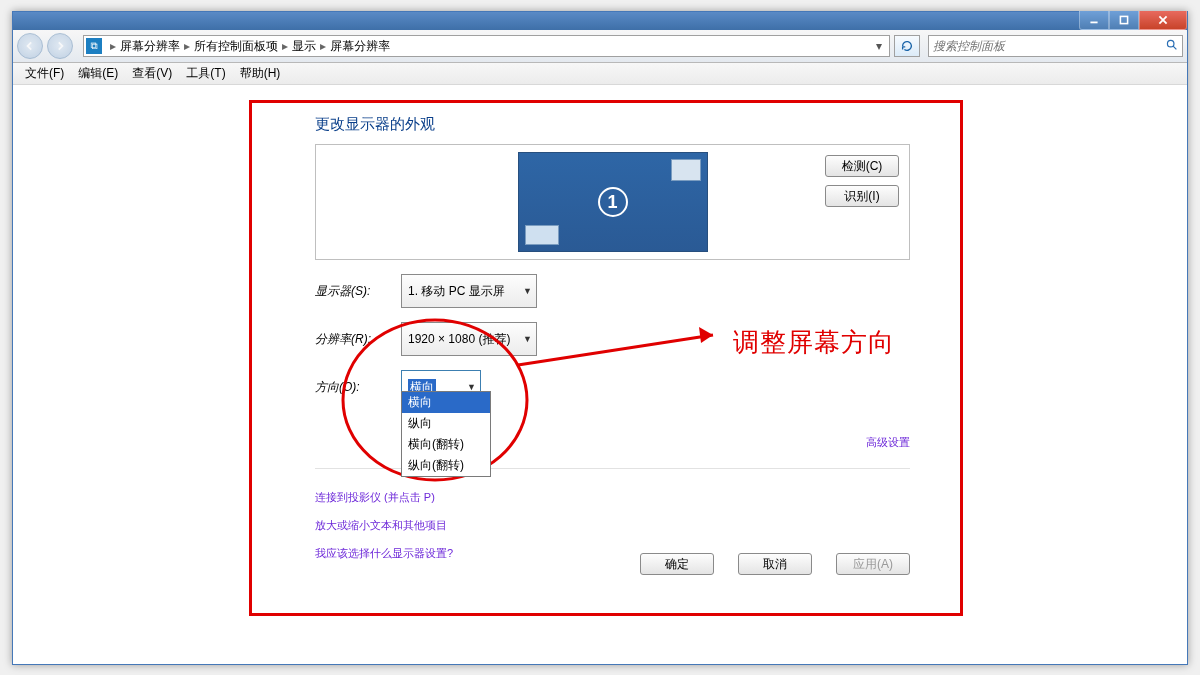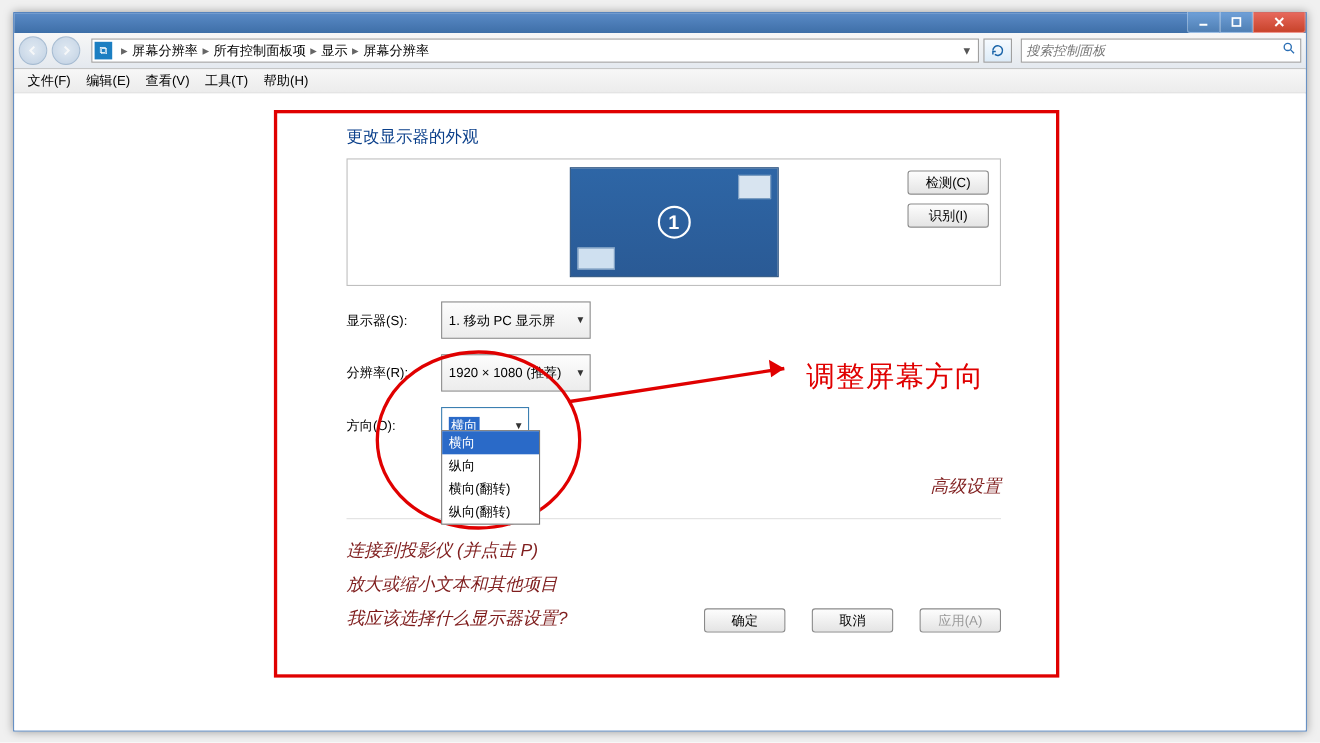--- a/index.html
+++ b/index.html
@@ -30,29 +30,29 @@
   .page { position:absolute; left: 302px; top: 30px; width: 595px; }
   .page h1 { font-size: 15px; color: #0a3f8a; font-weight:400; margin-bottom: 10px;}
   .monitor-box { border:1px solid #bfbfbf; background:#fff; height:116px; display:flex; align-items:center; justify-content:center; position:relative;}
   .monitor-preview { width: 190px; height: 100px; background: linear-gradient(#2e66a6,#2a5a95); border:1px solid #274f7e; position:relative; display:flex;align-items:center;justify-content:center;}
   .monitor-preview .num { width:30px;height:30px;border:2px solid #fff;border-radius:50%;color:#fff;font-size:18px;display:flex;align-items:center;justify-content:center;font-weight:bold;}
   .monitor-preview .mini { position:absolute; right:6px; top:6px; width:30px; height:22px; background:#d8e4f0; border:1px solid #7a9cc0;}
   .monitor-preview .task { position:absolute; left:6px; bottom:6px; width:34px; height:20px; background:#cfe0f0; border:1px solid #7a9cc0;}
   .side-btns { position:absolute; right:10px; top:10px; display:flex; flex-direction:column; gap:8px;}
   .win-btn { min-width:74px; height:22px; font-size:12px; background:linear-gradient(#fdfdfd,#e4e4e4); border:1px solid #8a8a8a; border-radius:3px; padding:0 10px; display:flex;align-items:center;justify-content:center; cursor:default;}
   .form-row { display:flex; align-items:center; margin-top: 14px; font-size:12px;}
-  .form-row label { width: 86px; }
+  .form-row label { width: 86px; font-style: italic; }
   .combo { height:34px; min-width: 126px; background:linear-gradient(#fdfdfd,#ececec); border:1px solid #8a8a8a; font-size:12px; display:flex; align-items:center; padding:0 4px 0 6px; position:relative; }
   .combo .arrow { margin-left:auto; font-size:9px; color:#333;}
   .combo.open { border:1px solid #3c7fb1; background:#fff;}
   .dropdown { position:absolute; left:-1px; top:20px; width: 90px; background:#fff; border:1px solid #7a7a7a; font-size:12px; z-index:10;}
   .dropdown div { padding: 2px 6px; white-space:nowrap;}
   .dropdown div.sel { background:#2a6ac8; color:#fff;}
   .adv { text-align:right; margin-top: 28px; }
-  .link { color:#7f1d1d; font-size:16px; cursor:pointer;font-style:italic;}
+  .link { color:#6d28d9; font-size:11px; cursor:pointer;}
   .links-block { margin-top: 18px; display:flex; flex-direction:column; gap:10px;}
   .btn-row { position:absolute; left: 302px; top: 468px; width: 595px; display:flex; justify-content:flex-end; gap:24px;}
   .btn-row .win-btn { min-width: 74px;}
   .btn-row .win-btn.disabled { color:#9a9a9a;}
   .hr { border:none; border-top:1px solid #e2e2e2; margin-top: 18px;}
   .annot-text { position:absolute; left: 720px; top: 240px; font-size: 26px; color:#e00000; font-family: SimSun, serif; letter-spacing:1px;}
   svg.overlay { position:absolute; left:0; top:0; pointer-events:none;}
 </style>
 </head>
 <body>

